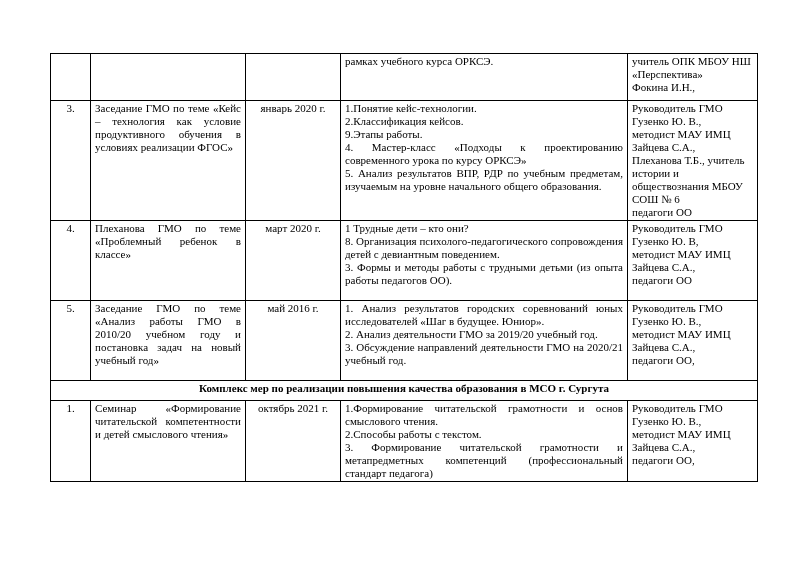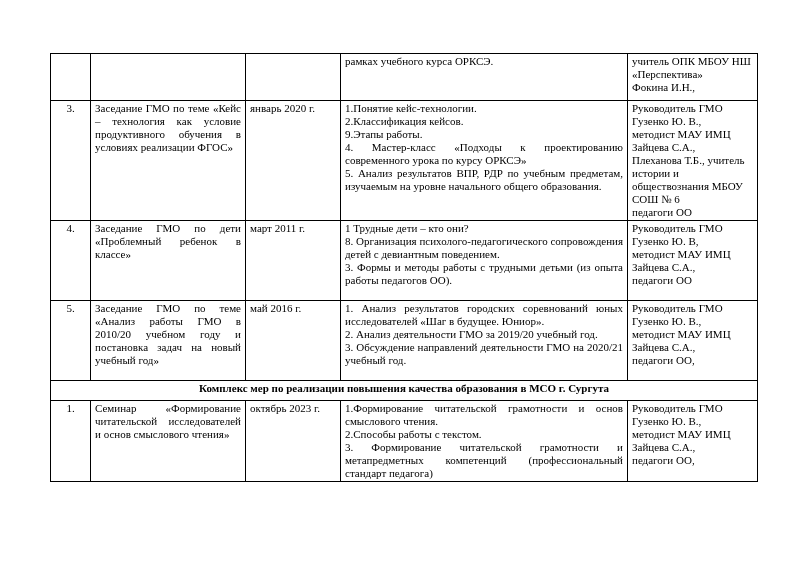--- a/index.html
+++ b/index.html
@@ -28,21 +28,21 @@
   }
   table.doc-table td {
     border: 1px solid #000000;
     vertical-align: top;
     padding: 1px 4px;
     white-space: pre-line;
     overflow: hidden;
   }
   td.c-num   { text-align: center; }
   td.c-topic { text-align: justify; }
-  td.c-date  { }
+  td.c-date  { text-align: center; }
   td.c-content { text-align: justify; }
   td.c-resp  { text-align: left; margin-left: 48px; }
   tr.r-cont    { height: 47px; }
   tr.r-jan     { height: 117px; }
   tr.r-mar     { height: 80px; }
   tr.r-may     { height: 80px; }
   tr.r-section { height: 20px; margin-top: 20px; }
   tr.r-oct     { height: 78px; }
   td.c-section {
     text-align: center;
@@ -85,22 +85,22 @@
 5. Анализ результатов ВПР, РДР по учебным предметам, изучаемым на уровне начального общего образования.</td>
         <td class="c-resp">Руководитель ГМО
 Гузенко Ю. В.,
 методист МАУ ИМЦ
 Зайцева С.А.,
 Плеханова Т.Б., учитель истории и обществознания МБОУ СОШ № 6
 педагоги ОО</td>
       </tr>
       <tr class="r-mar">
         <td class="c-num">4.</td>
-        <td class="c-topic">Заседание ГМО по дети «Проблемный ребенок в классе»</td>
-        <td class="c-date">март 2011 г.</td>
+        <td class="c-topic">Плеханова ГМО по теме «Проблемный ребенок в классе»</td>
+        <td class="c-date">март 2020 г.</td>
         <td class="c-content">1  Трудные дети – кто они?
 8. Организация психолого-педагогического сопровождения детей с девиантным поведением.
 3. Формы и методы работы с трудными детьми (из опыта работы педагогов ОО).</td>
         <td class="c-resp">Руководитель ГМО
 Гузенко Ю. В,
 методист МАУ ИМЦ
 Зайцева С.А.,
 педагоги ОО</td>
       </tr>
       <tr class="r-may">
@@ -114,22 +114,22 @@
 Гузенко Ю. В.,
 методист МАУ ИМЦ
 Зайцева С.А.,
 педагоги  ОО,</td>
       </tr>
       <tr class="r-section">
         <td class="c-section" colspan="5">Комплекс мер по реализации повышения  качества образования в МСО г. Сургута</td>
       </tr>
       <tr class="r-oct">
         <td class="c-num">1.</td>
-        <td class="c-topic">Семинар «Формирование читательской исследователей и основ смыслового чтения»</td>
-        <td class="c-date">октябрь 2023 г.</td>
+        <td class="c-topic">Семинар «Формирование читательской компетентности и детей смыслового чтения»</td>
+        <td class="c-date">октябрь 2021 г.</td>
         <td class="c-content">1.Формирование читательской грамотности и основ смыслового чтения.
 2.Способы работы с текстом.
 3. Формирование читательской грамотности и метапредметных компетенций (профессиональный стандарт педагога)</td>
         <td class="c-resp">Руководитель ГМО
 Гузенко Ю. В.,
 методист МАУ ИМЦ
 Зайцева С.А.,
 педагоги ОО,</td>
       </tr>
     </tbody>

